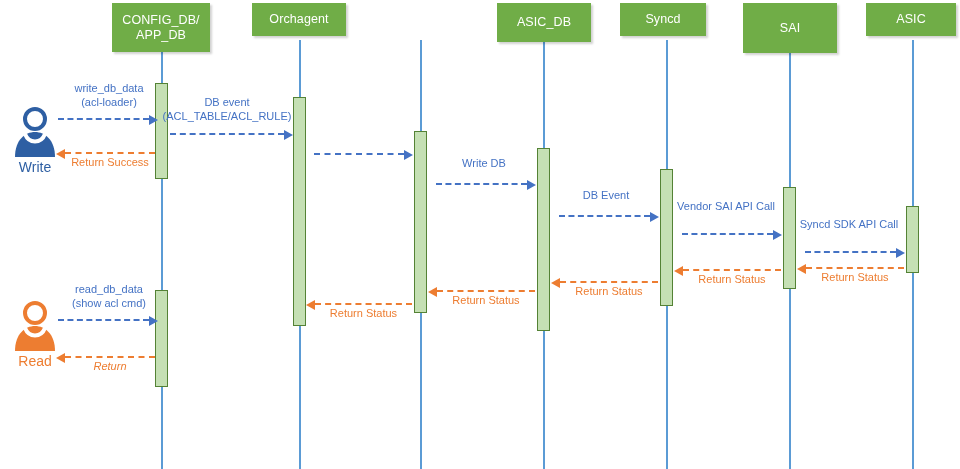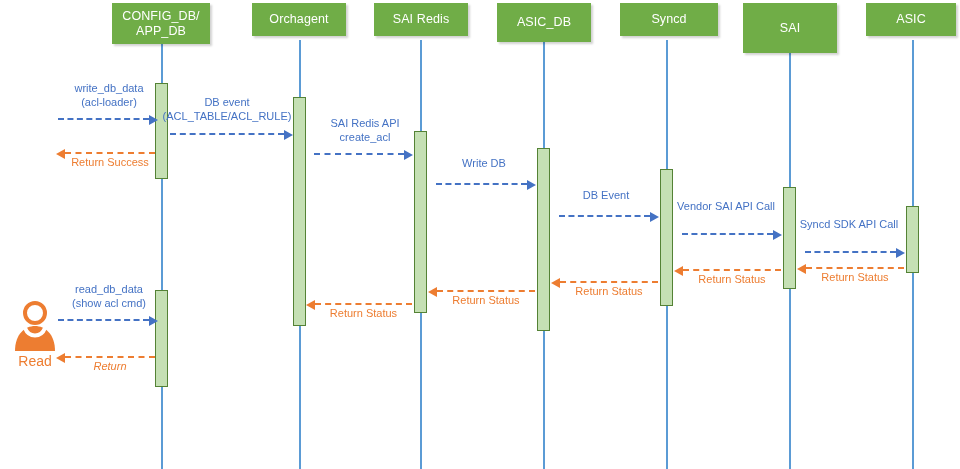--- a/index.html
+++ b/index.html
@@ -107,52 +107,59 @@
 <div id="canvas">
 
   <div class="lifeline" style="left:161px; top:44px;  height:425px;"></div>
   <div class="lifeline" style="left:299px; top:40px;  height:429px;"></div>
   <div class="lifeline" style="left:420px; top:40px;  height:429px;"></div>
   <div class="lifeline" style="left:543px; top:40px;  height:429px;"></div>
   <div class="lifeline" style="left:666px; top:40px;  height:429px;"></div>
   <div class="lifeline" style="left:789px; top:40px;  height:429px;"></div>
   <div class="lifeline" style="left:912px; top:40px;  height:429px;"></div>
 
-  <div class="participant" style="left:112px; top:3px; width:98px; height:41px;">
+  <div class="participant" style="left:112px; top:3px; width:98px; height:49px;">
     <span>CONFIG_DB/
 APP_DB</span>
   </div>
   <div class="participant" style="left:252px; top:3px; width:94px; height:33px;">
     <span>Orchagent</span>
   </div>
-  <div class="participant" style="left:374px; top:3px; width:94px; height:33px;">
-    <span>SAI Redis</span>
-  </div>
   <div class="participant" style="left:497px; top:3px; width:94px; height:39px;">
     <span>ASIC_DB</span>
   </div>
-  <div class="participant" style="left:620px; top:3px; width:98px; height:33px;">
+  <div class="participant" style="left:620px; top:3px; width:86px; height:33px;">
     <span>Syncd</span>
   </div>
   <div class="participant" style="left:743px; top:3px; width:94px; height:50px;">
     <span>SAI</span>
   </div>
   <div class="participant" style="left:866px; top:3px; width:90px; height:33px;justify-content:center;">
     <span>ASIC</span>
   </div>
 
   <div class="activation" style="left:155px; top:83px;  height:96px;"></div>
   <div class="activation" style="left:155px; top:290px; height:97px;"></div>
   <div class="activation" style="left:293px; top:97px;  height:229px;"></div>
   <div class="activation" style="left:414px; top:131px; height:182px;"></div>
   <div class="activation" style="left:537px; top:148px; height:183px;"></div>
   <div class="activation" style="left:660px; top:169px; height:137px;"></div>
   <div class="activation" style="left:783px; top:187px; height:102px;"></div>
   <div class="activation" style="left:906px; top:206px; height:67px;"></div>
 
+  <div class="actor write" style="left:5px; top:106px; width:60px;">
+    <span>
+      <svg width="48" height="52" viewBox="0 0 48 52" aria-hidden="true">
+        <circle cx="24" cy="13" r="10" fill="none" stroke="#2E5FA3" stroke-width="4"></circle>
+        <path d="M4 51 C4 34 14 26 24 26 C34 26 44 34 44 51 Z" fill="#2E5FA3"></path>
+        <path d="M14 28 C18 38 30 38 34 28" fill="none" stroke="#ffffff" stroke-width="4"></path>
+      </svg>
+    </span>
+    <div class="actor-label">Write</div>
+  </div>
 
   <div class="actor read" style="left:5px; top:300px; width:60px;">
     <span>
       <svg width="48" height="52" viewBox="0 0 48 52" aria-hidden="true">
         <circle cx="24" cy="13" r="10" fill="none" stroke="#ED7D31" stroke-width="4"></circle>
         <path d="M4 51 C4 34 14 26 24 26 C34 26 44 34 44 51 Z" fill="#ED7D31"></path>
         <path d="M14 28 C18 38 30 38 34 28" fill="none" stroke="#ffffff" stroke-width="4"></path>
       </svg>
     </span>
     <div class="actor-label">Read</div>
@@ -163,22 +170,20 @@
   <div class="msg blue" style="left:58px; top:118px; width:91px;">
     <span class="arrowhead right"></span>
   </div>
 
   <div class="msg-label blue" style="left:161px; top:96px; width:132px;">DB event
 (ACL_TABLE/ACL_RULE)</div>
   <div class="msg blue" style="left:170px; top:133px; width:114px;">
     <span class="arrowhead right"></span>
   </div>
 
-  <div class="msg-label blue" style="left:313px; top:117px; width:104px;">SAI Redis API
-create_acl</div>
   <div class="msg blue" style="left:314px; top:153px; width:90px;">
     <span class="arrowhead right"></span>
   </div>
 
   <div class="msg-label blue" style="left:438px; top:157px; width:92px;">Write DB</div>
   <div class="msg blue" style="left:436px; top:183px; width:91px;">
     <span class="arrowhead right"></span>
   </div>
 
   <div class="msg-label blue" style="left:560px; top:189px; width:92px;">DB Event</div>

